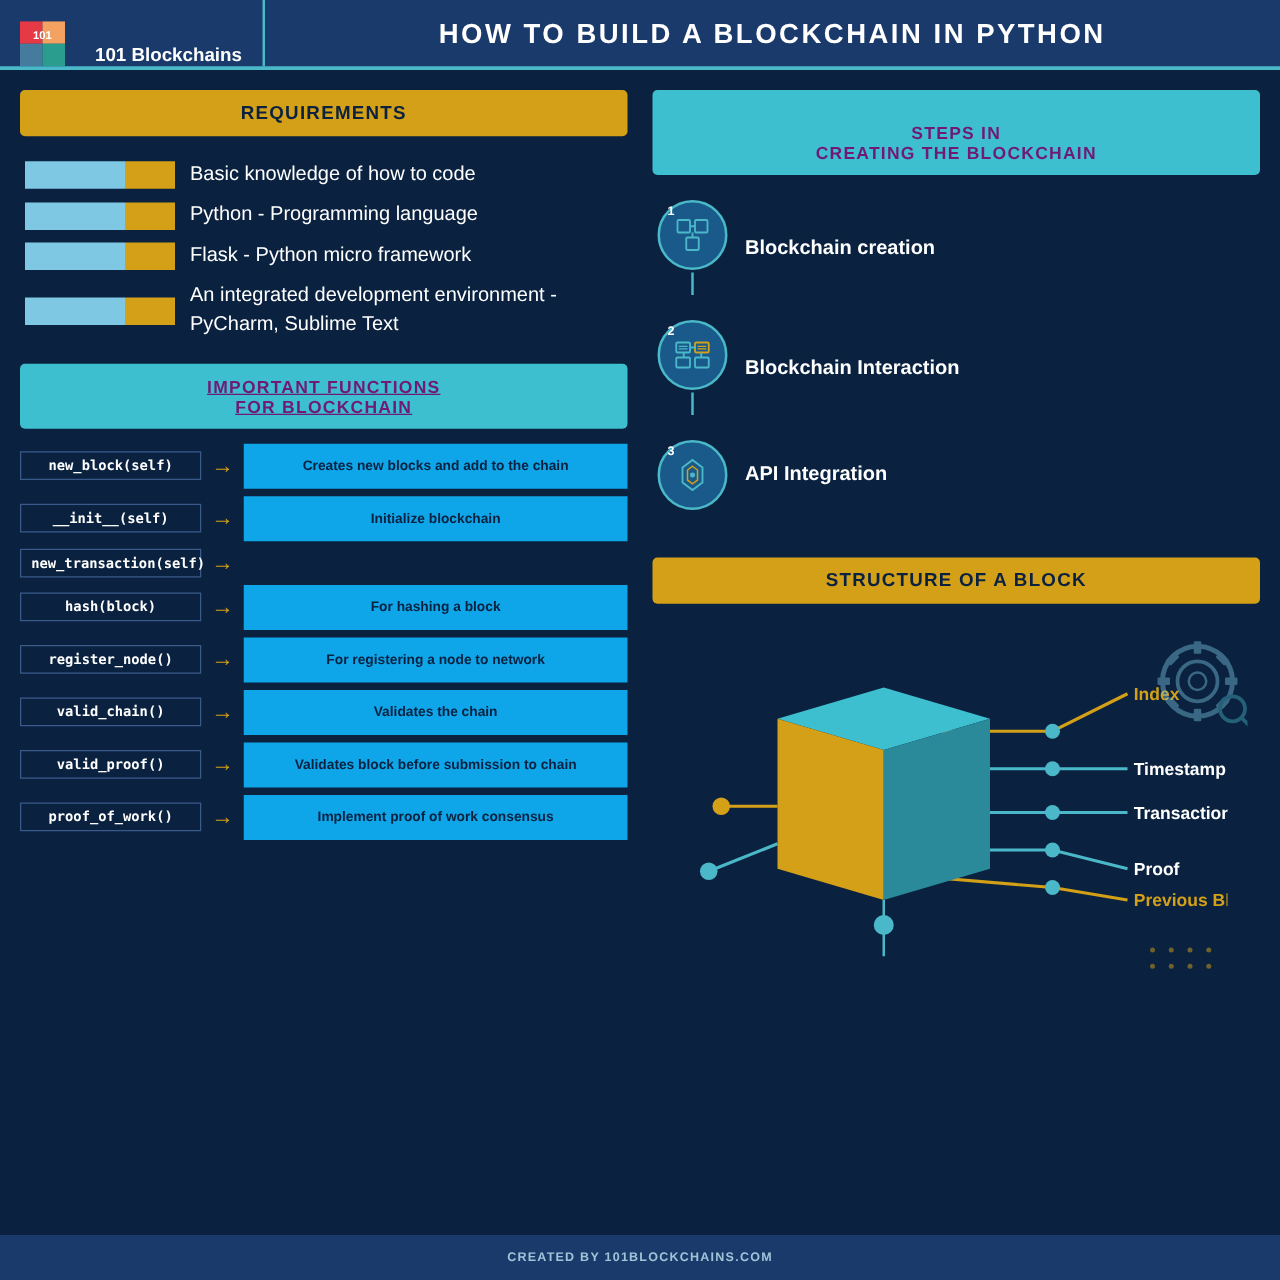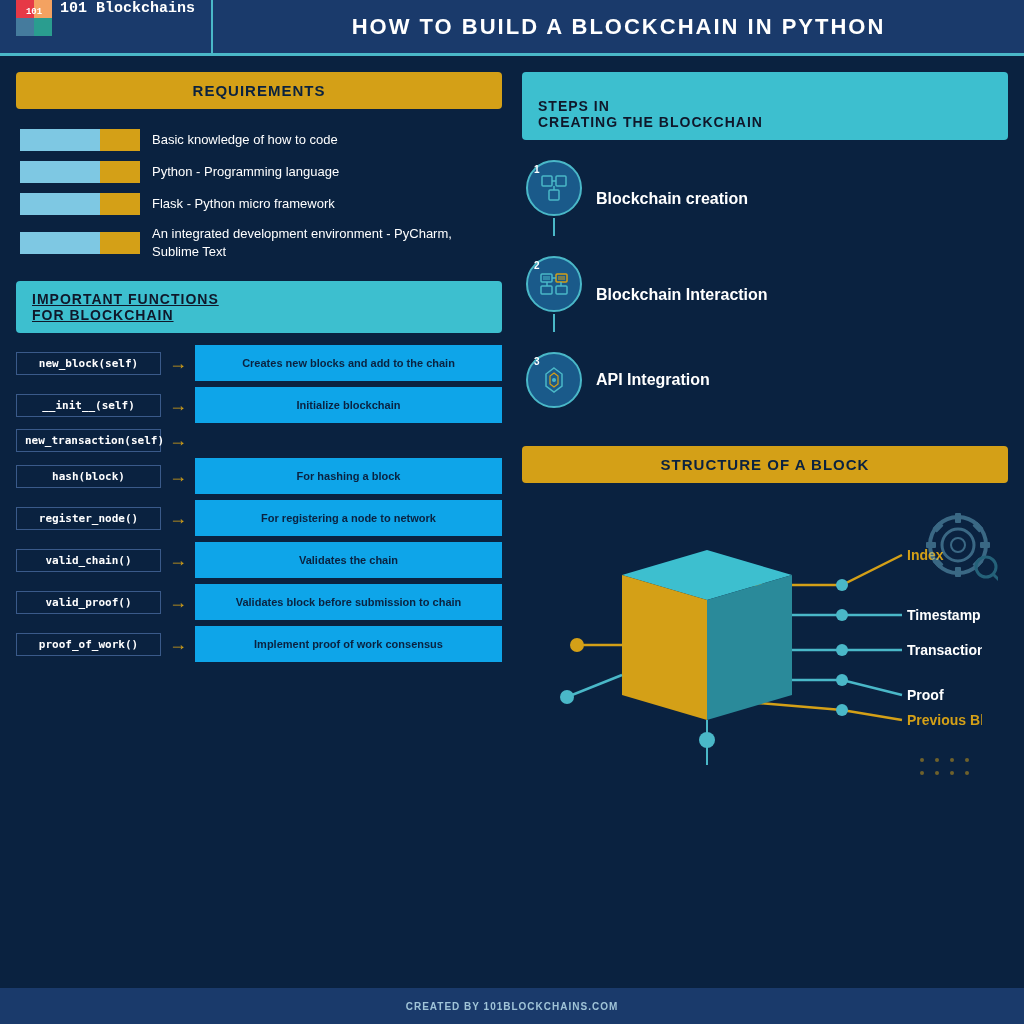--- a/index.html
+++ b/index.html
@@ -15,26 +15,25 @@
     
     .header {
       background: #1a3a6b;
       display: flex;
       align-items: center;
       height: 56px;
       border-bottom: 3px solid #4ab8c8;
     }
     .header-logo {
       display: flex;
-      align-items: flex-start;
+      align-items: flex-end;
       padding: 0 16px;
-      gap: 8px;
+      gap: 24px;
       border-right: 2px solid #4ab8c8;
       height: 100%;
-      font-family: Liberation Mono, monospace;
     }
     .logo-icon {
       width: 36px;
       height: 36px;
     }
     .logo-text {
       font-size: 15px;
       font-weight: bold;
       color: white;
     }
@@ -80,24 +79,24 @@
       font-weight: 900;
       font-size: 15px;
       text-align: center;
       padding: 10px 16px;
       border-radius: 4px;
       letter-spacing: 1px;
       text-transform: uppercase;
     }
     .section-header-teal {
       background: #3dbfcf;
-      color: #0f172a;
+      color: #701a75;
       font-weight: 900;
       font-size: 14px;
-      text-align: left;
+      text-align: center;
       padding: 10px 16px;
       border-radius: 4px;
       letter-spacing: 1px;
       text-transform: uppercase;
     }
 
     
     .requirements-list {
       display: flex;
       flex-direction: column;
@@ -117,21 +116,21 @@
     }
     .req-bar-blue {
       background: #7ec8e3;
       flex: 2;
     }
     .req-bar-yellow {
       background: #d4a017;
       flex: 1;
     }
     .req-text {
-      font-size: 13px;
+      font-size: 16px;
       color: white;
       line-height: 1.4;
     }
 
     
     .steps-section {
       padding: 8px 4px;
     }
     .step-item {
       display: flex;

